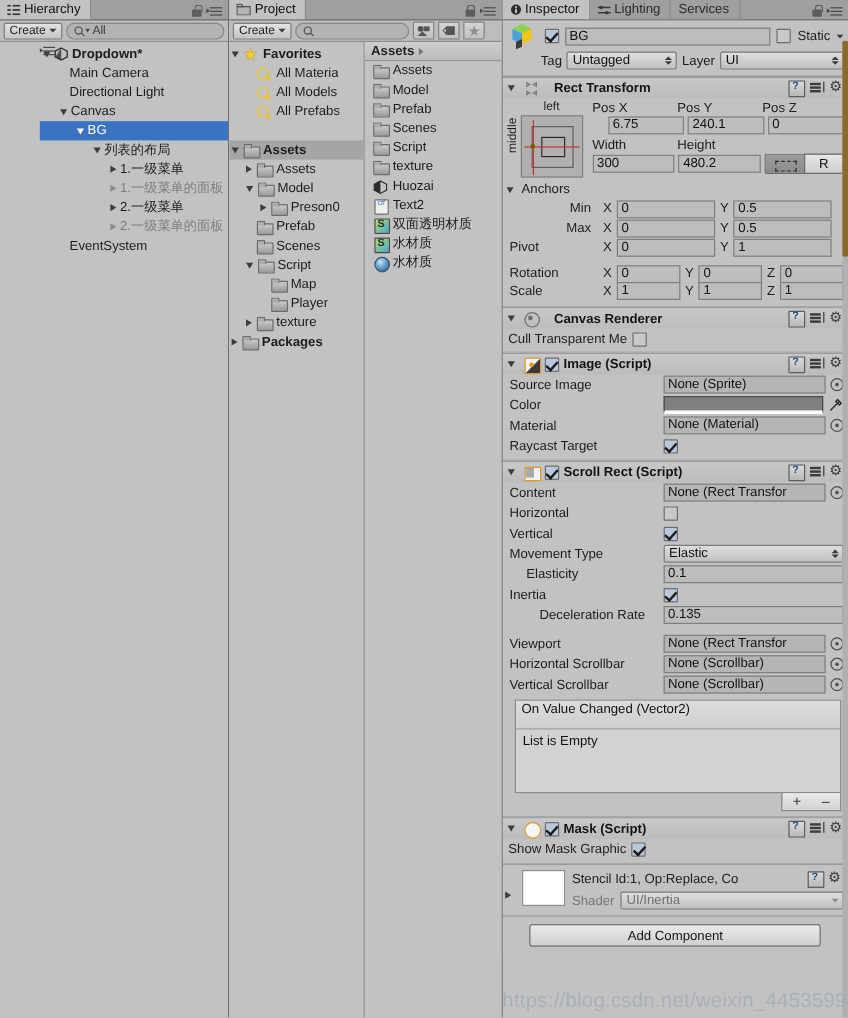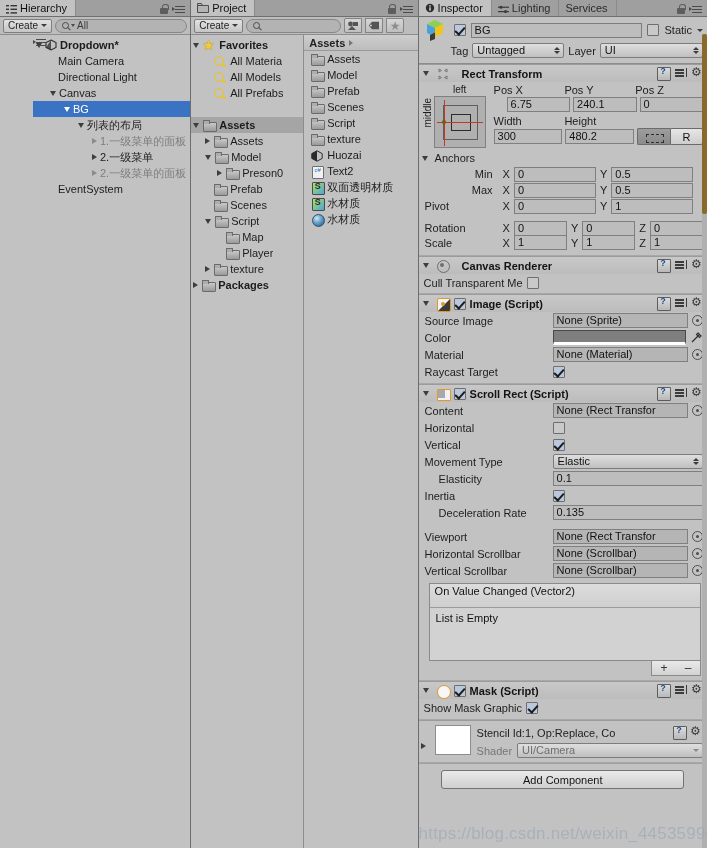--- a/index.html
+++ b/index.html
@@ -407,20 +407,24 @@
             <span class="arrow-d"></span>
             <span class="lbl">Canvas</span>
           </div>
           <div class="hrow sel" style="padding-left: 31px;">
             <span class="arrow-d"></span>
             <span class="lbl">BG</span>
           </div>
           <div class="hrow" style="padding-left: 45px;">
             <span class="arrow-d"></span>
             <span class="lbl">列表的布局</span>
+          </div>
+          <div class="hrow" style="padding-left: 59px;">
+            <span class="arrow-r"></span>
+            <span class="lbl">1.一级菜单</span>
           </div>
           <div class="hrow dim" style="padding-left: 59px;">
             <span class="arrow-r"></span>
             <span class="lbl">1.一级菜单的面板</span>
           </div>
           <div class="hrow" style="padding-left: 59px;">
             <span class="arrow-r"></span>
             <span class="lbl">2.一级菜单</span>
           </div>
           <div class="hrow dim" style="padding-left: 59px;">
@@ -899,21 +903,21 @@
         </div>
         <div class="prow2">
           <span class="plabel" style="width:124px;padding-left:14px;">Elasticity</span>
           <div class="field" style="flex:1">0.1</div>
         </div>
         <div class="prow2">
           <span class="plabel" style="width:124px">Inertia</span>
           <span class="cb on"></span>
         </div>
         <div class="prow2">
-          <span class="plabel" style="width:124px;padding-left:14px;">Deceleration Rate</span>
+          <span class="plabel" style="width:124px;padding-left:14px;text-align:center;">Deceleration Rate</span>
           <div class="field" style="flex:1">0.135</div>
         </div>
         <div style="height:7px"></div>
         <div class="prow2">
           <span class="plabel" style="width:124px">Viewport</span>
           <div class="objfield" style="flex:1">None (Rect Transfor</div>
           <span class="radiodot"></span>
         </div>
         <div class="prow2">
           <span class="plabel" style="width:124px">Horizontal Scrollbar</span>
@@ -964,21 +968,21 @@
           <div style="flex:1">
             <div style="display:flex;align-items:center;gap:4px;height:15px;">
               <span class="plabel">Stencil Id:1, Op:Replace, Co</span>
               <span style="flex:1"></span>
               <span class="hico help"></span>
               <span class="hico gear"></span>
             </div>
             <div style="display:flex;align-items:center;gap:5px;margin-top:3px;">
               <span class="plabel" style="color:#767676">Shader</span>
               <div class="dropdown" style="flex:1;color:#6e6e6e">
-                <span>UI/Camera</span>
+                <span>UI/Inertia</span>
                 <span class="caret-d" style="border-top-color:#8a8a8a"></span>
               </div>
             </div>
           </div>
         </div>
       </div>
 
       <div class="addcomp-wrap">
         <div class="addcomp">Add Component</div>
       </div>

